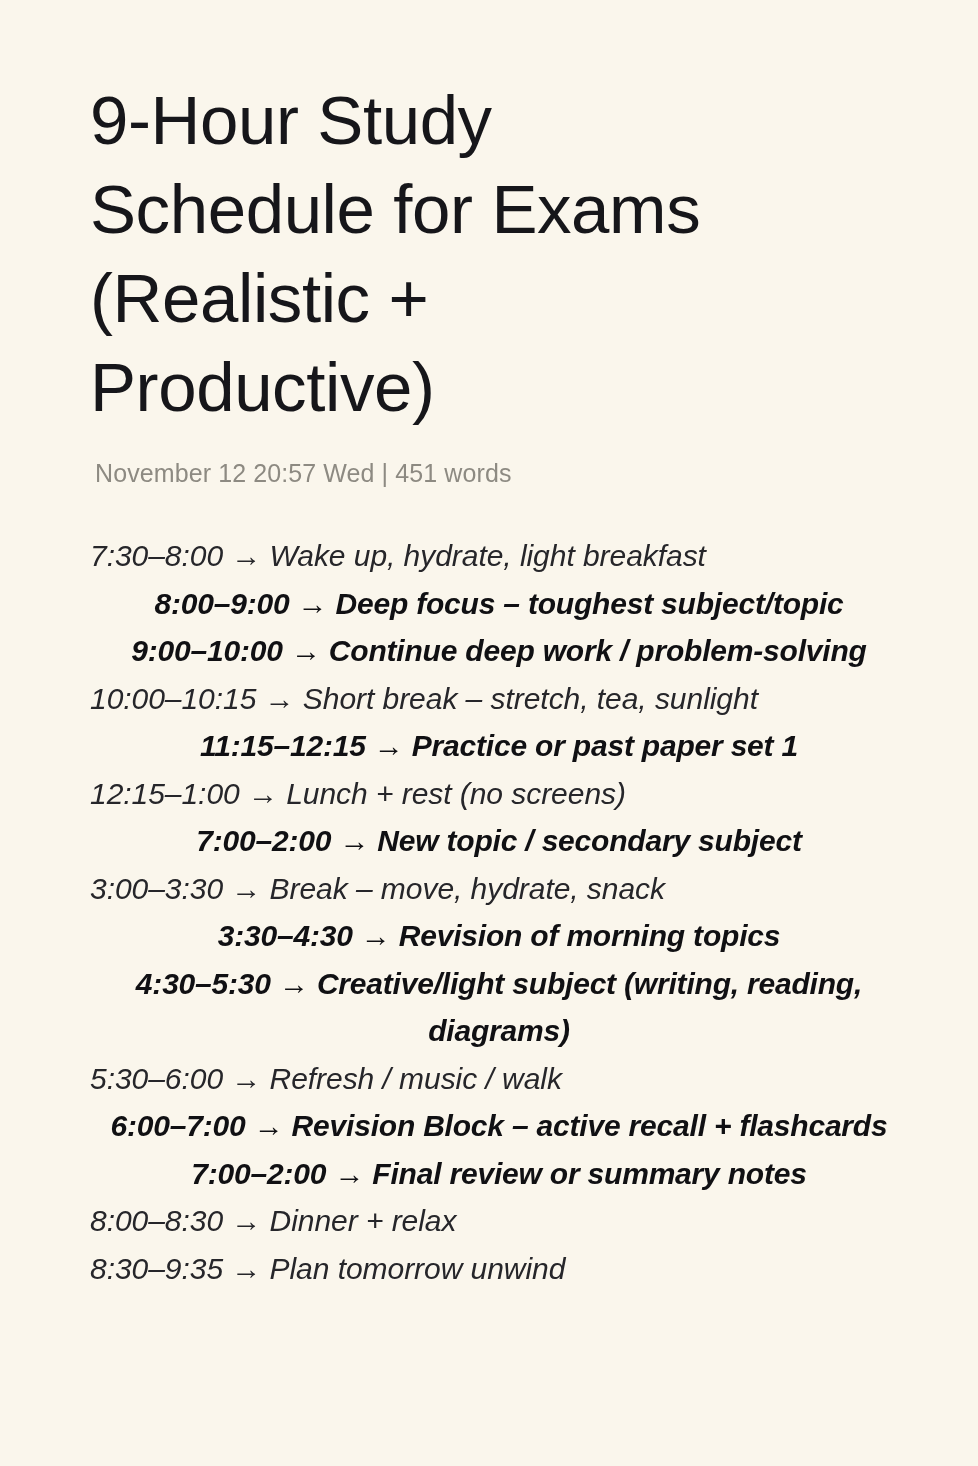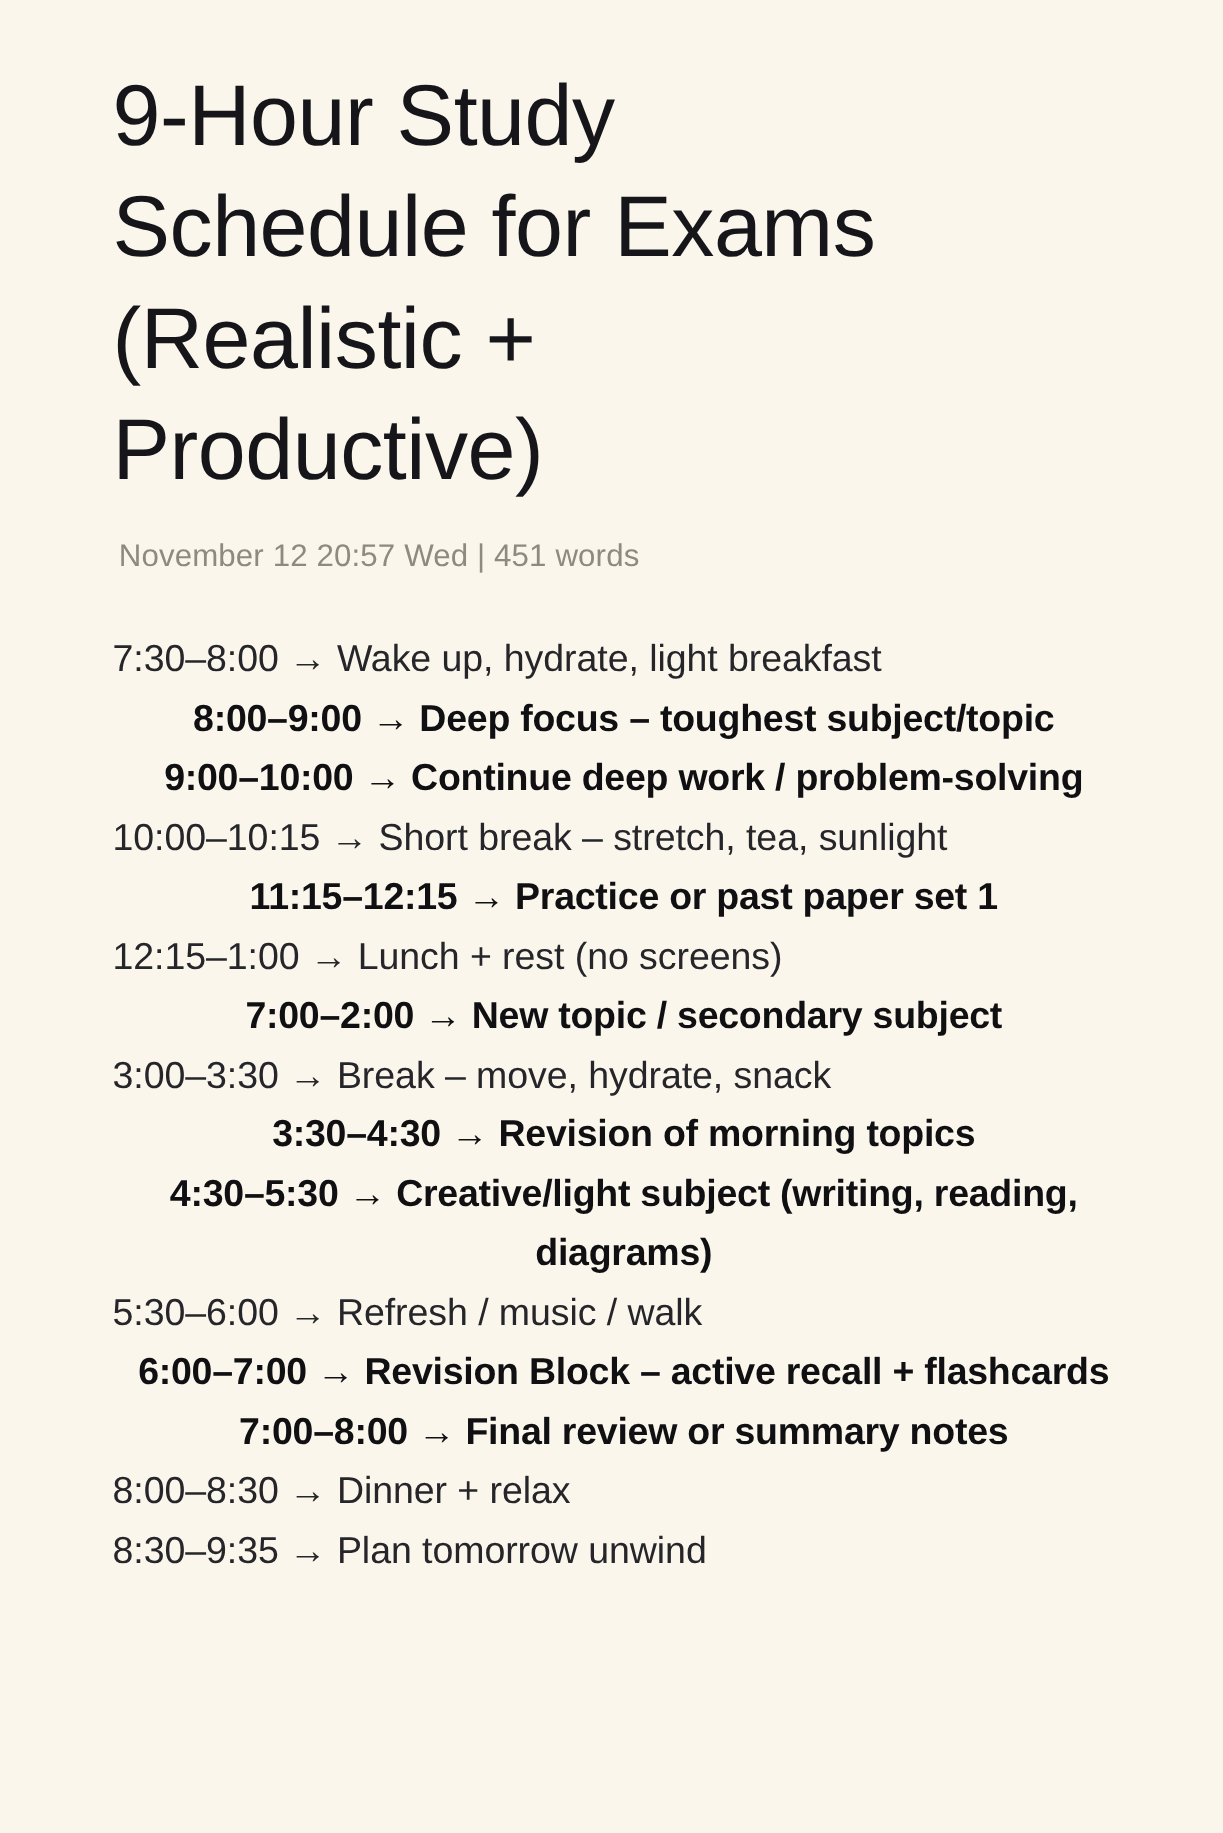--- a/index.html
+++ b/index.html
@@ -12,21 +12,21 @@
     background: #faf6ec;
     font-family: "Liberation Sans", sans-serif;
     -webkit-font-smoothing: antialiased;
     overflow: hidden;
   }
 
   .page {
     box-sizing: border-box;
     width: 978px;
     height: 1466px;
-    padding: 48px 70px 0 90px;
+    padding: 76px 70px 0 90px;
     background: #faf6ec;
   }
 
   .doc-title {
     margin: 0;
     font-size: 69px;
     line-height: 89px;
     font-weight: 400;
     letter-spacing: -0.4px;
     color: #16161a;
@@ -41,20 +41,21 @@
     font-weight: 400;
     color: #8d8a82;
     letter-spacing: 0.1px;
   }
 
   .schedule-list {
     margin: 43px 0 12px 0;
     padding: 0;
     list-style: none;
     max-width: 830px;
+    font-style: italic;
   }
 
   .schedule-line {
     font-size: 30px;
     line-height: 47.5px;
     color: #26262a;
     font-weight: 400;
     letter-spacing: -0.05px;
     word-wrap: break-word;
   }
@@ -81,18 +82,18 @@
       <div class="schedule-line is-bold">9:00–10:00 → Continue deep work / problem-solving</div>
       <div class="schedule-line">10:00–10:15 → Short break – stretch, tea, sunlight</div>
       <div class="schedule-line is-bold">11:15–12:15 → Practice or past paper set 1</div>
       <div class="schedule-line">12:15–1:00 → Lunch + rest (no screens)</div>
       <div class="schedule-line is-bold">7:00–2:00 → New topic / secondary subject</div>
       <div class="schedule-line">3:00–3:30 → Break – move, hydrate, snack</div>
       <div class="schedule-line is-bold">3:30–4:30 → Revision of morning topics</div>
       <div class="schedule-line is-bold">4:30–5:30 → Creative/light subject (writing, reading, diagrams)</div>
       <div class="schedule-line">5:30–6:00 → Refresh / music / walk</div>
       <div class="schedule-line is-bold">6:00–7:00 → Revision Block – active recall + flashcards</div>
-      <div class="schedule-line is-bold">7:00–8:00 → Final review or summary notes</div>
+      <div class="schedule-line is-bold">7:00–2:00 → Final review or summary notes</div>
       <div class="schedule-line">8:00–8:30 → Dinner + relax</div>
       <div class="schedule-line">8:30–9:35 → Plan tomorrow unwind</div>
     </div>
 
 </div>
 
 </body></html>

